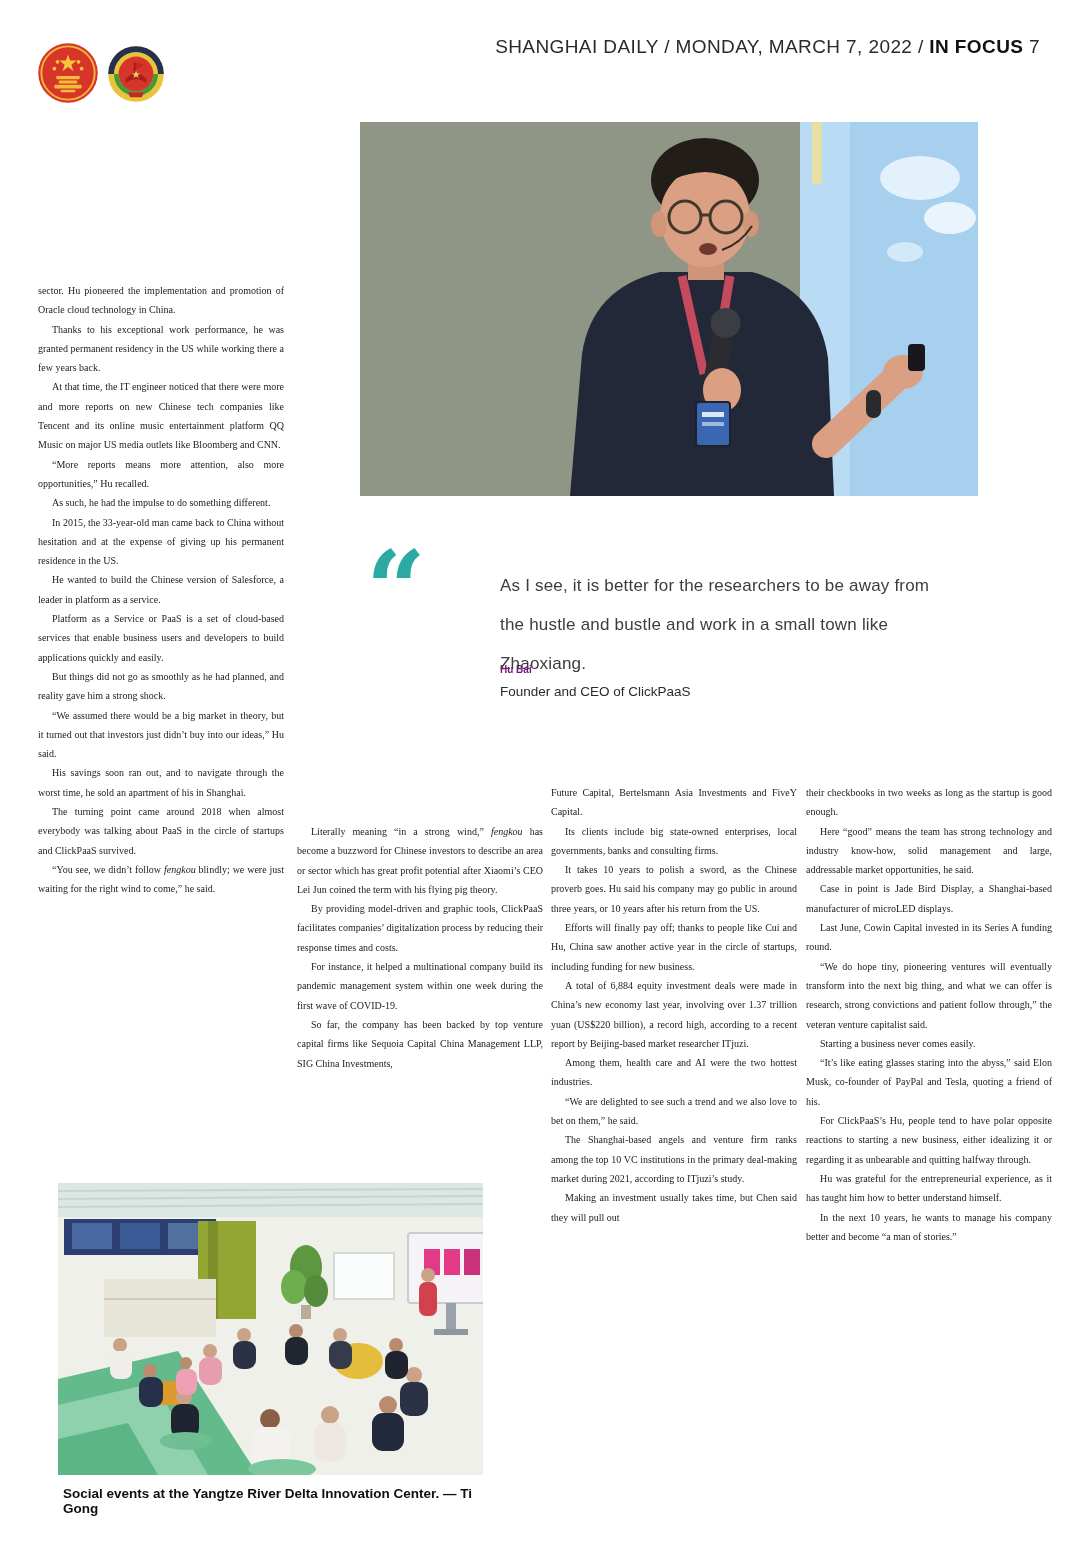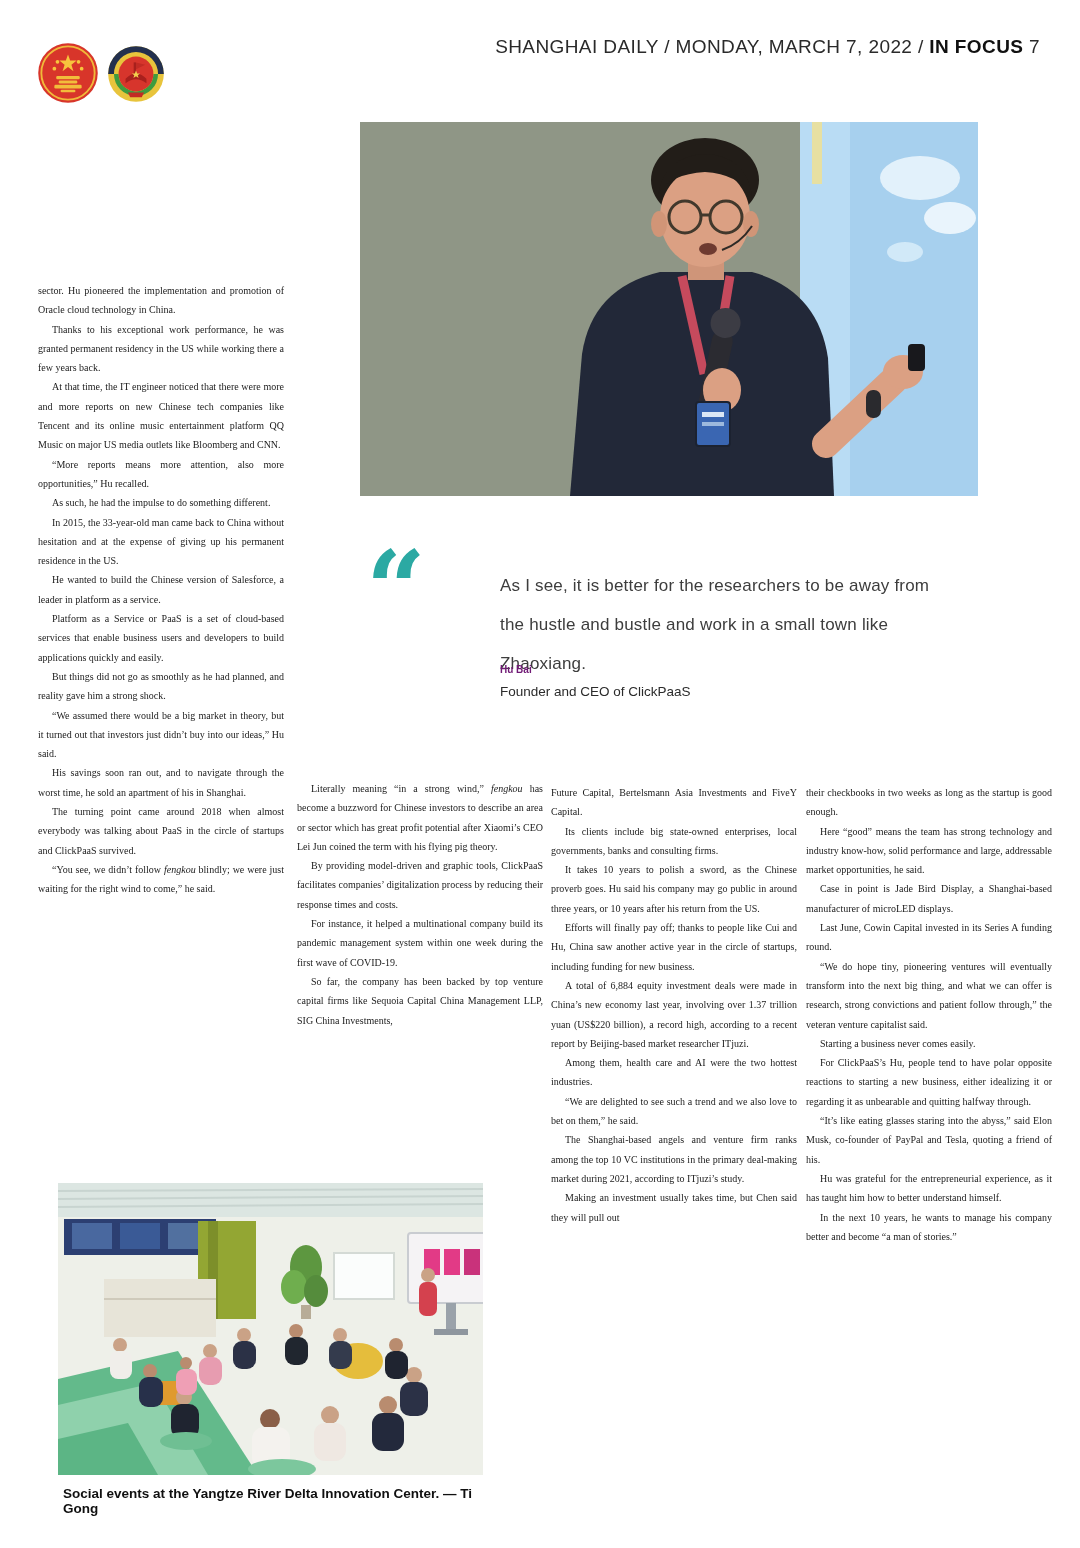--- a/index.html
+++ b/index.html
@@ -10,21 +10,21 @@
             font-size:19px;letter-spacing:.4px;color:#2a2a2a;white-space:nowrap;}
   .masthead b{font-weight:bold;color:#111;}
   
   .emblems{position:absolute;top:42px;left:37px;display:flex;gap:8px;align-items:flex-start;}
   
   .col{position:absolute;width:246px;font-size:10px;line-height:19.3px;text-align:justify;}
   .col p{margin:0;text-indent:14px;}
   .col p.noindent{text-indent:0;}
   .col i{font-style:italic;}
   #col1{left:38px;top:281px;}
-  #col2{left:297px;top:779px;}
+  #col2{left:297px;top:822px;}
   #col3{left:551px;top:783px;}
   #col4{left:806px;top:783px;}
   
   .photo-main{position:absolute;left:360px;top:122px;width:618px;height:374px;overflow:hidden;}
   
   .quote-mark{position:absolute;left:366px;top:538px;font-family:"DejaVu Serif",serif;
               font-size:104px;line-height:1;font-weight:bold;}
   .quote-text{position:absolute;left:500px;top:566px;width:452px;
               font-family:"Liberation Sans",sans-serif;font-size:17px;line-height:39px;
               color:#3d3d3d;letter-spacing:.2px;}
@@ -151,27 +151,27 @@
       <p>It takes 10 years to polish a sword, as the Chinese proverb goes. Hu said his company may go public in around three years, or 10 years after his return from the US.</p>
       <p>Efforts will finally pay off; thanks to people like Cui and Hu, China saw another active year in the circle of startups, including funding for new business.</p>
       <p>A total of 6,884 equity investment deals were made in China’s new economy last year, involving over 1.37 trillion yuan (US$220 billion), a record high, according to a recent report by Beijing-based market researcher ITjuzi.</p>
       <p>Among them, health care and AI were the two hottest industries.</p>
       <p>“We are delighted to see such a trend and we also love to bet on them,” he said.</p>
       <p>The Shanghai-based angels and venture firm ranks among the top 10 VC institutions in the primary deal-making market during 2021, according to ITjuzi’s study.</p>
       <p>Making an investment usually takes time, but Chen said they will pull out</p>
     </div>
   <div class="col" id="col4">
       <p class="noindent">their checkbooks in two weeks as long as the startup is good enough.</p>
-      <p>Here “good” means the team has strong technology and industry know-how, solid performance and large, addressable market opportunities, he said.</p>
+      <p>Here “good” means the team has strong technology and industry know-how, solid management and large, addressable market opportunities, he said.</p>
       <p>Case in point is Jade Bird Display, a Shanghai-based manufacturer of microLED displays.</p>
       <p>Last June, Cowin Capital invested in its Series A funding round.</p>
       <p>“We do hope tiny, pioneering ventures will eventually transform into the next big thing, and what we can offer is research, strong convictions and patient follow through,” the veteran venture capitalist said.</p>
       <p>Starting a business never comes easily.</p>
+      <p>“It’s like eating glasses staring into the abyss,” said Elon Musk, co-founder of PayPal and Tesla, quoting a friend of his.</p>
       <p>For ClickPaaS’s Hu, people tend to have polar opposite reactions to starting a new business, either idealizing it or regarding it as unbearable and quitting halfway through.</p>
-      <p>“It’s like eating glasses staring into the abyss,” said Elon Musk, co-founder of PayPal and Tesla, quoting a friend of his.</p>
       <p>Hu was grateful for the entrepreneurial experience, as it has taught him how to better understand himself.</p>
       <p>In the next 10 years, he wants to manage his company better and become “a man of stories.”</p>
     </div>
 
   <div class="photo-bottom">
     <svg width="425" height="292" viewBox="0 0 425 292">
       <rect x="0" y="0" width="425" height="292" fill="#eef0e9"></rect>
 
       <rect x="0" y="0" width="425" height="34" fill="#dce6e2"></rect>
       <line x1="0" y1="8" x2="425" y2="6" stroke="#c8d4d0" stroke-width="2"></line>

